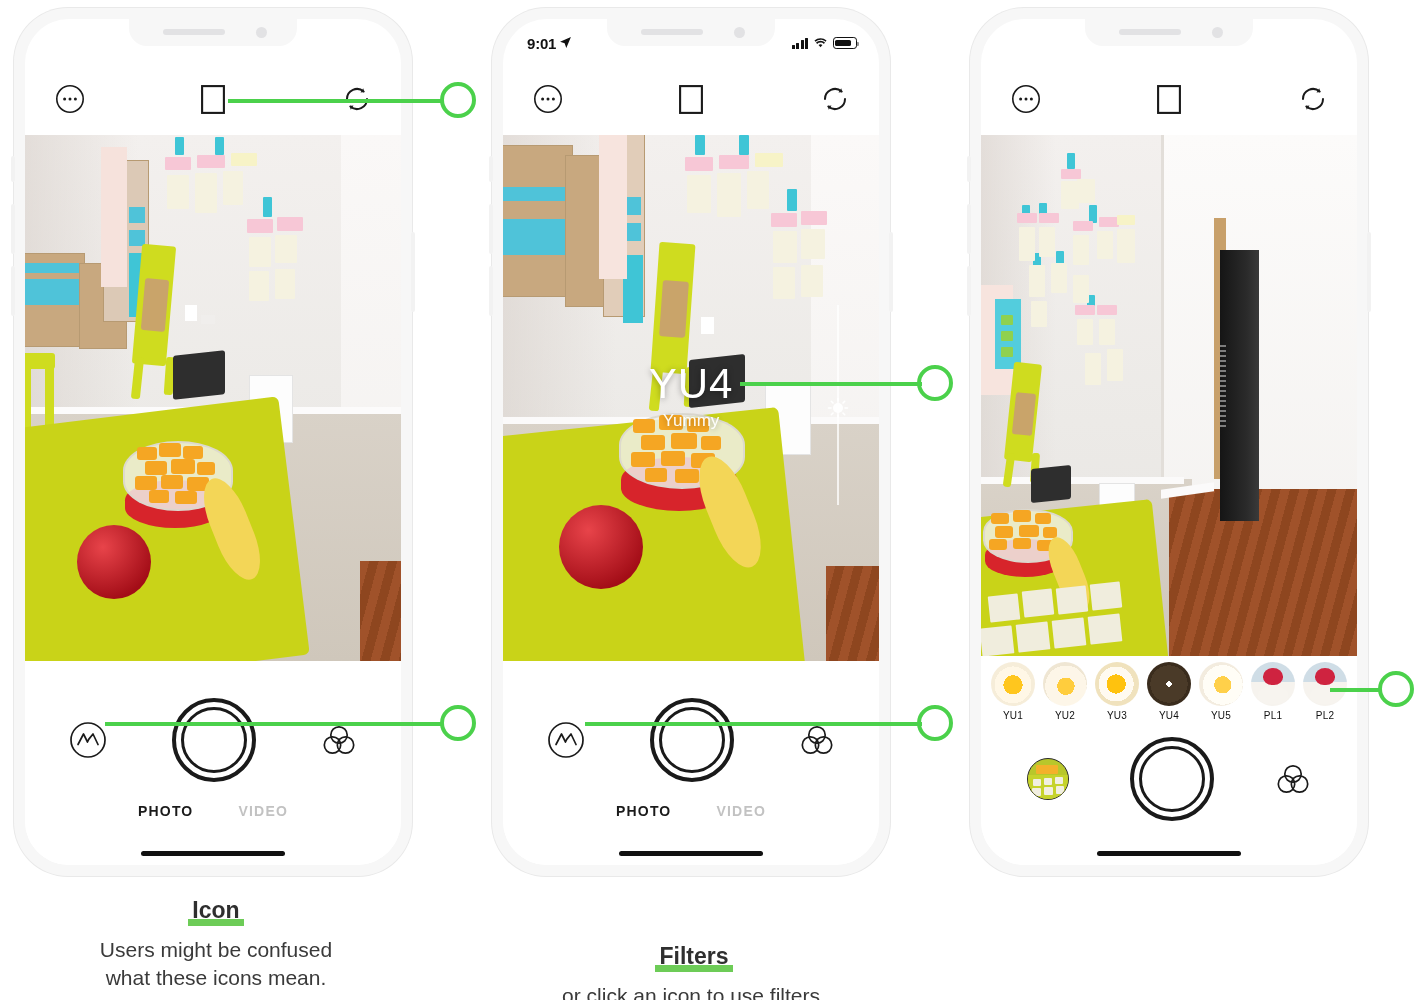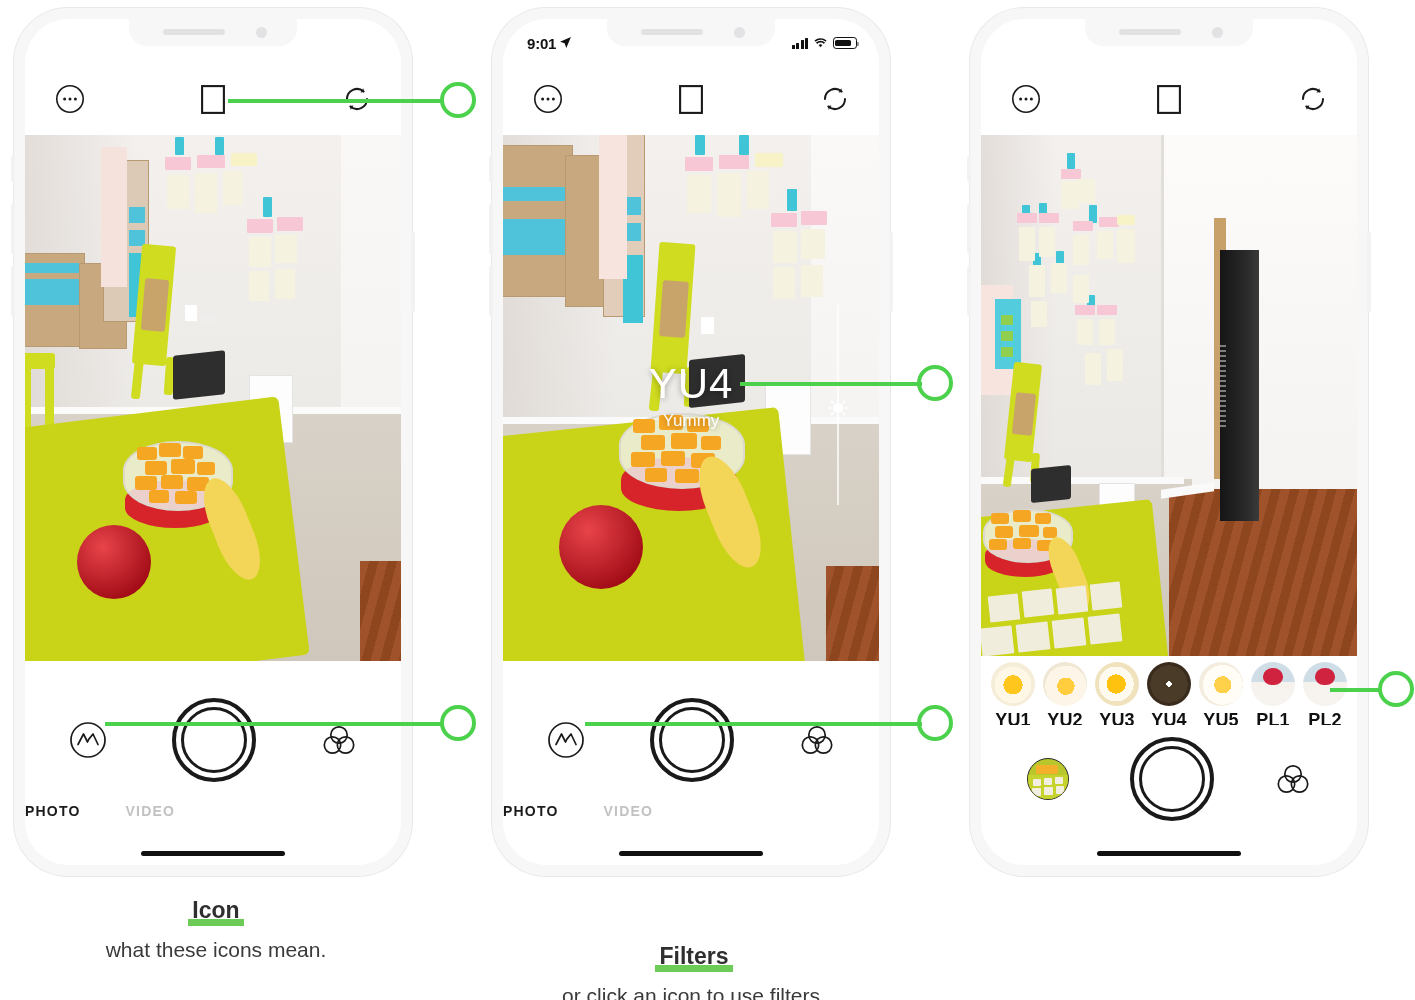--- a/index.html
+++ b/index.html
@@ -156,21 +156,21 @@
   
   .filterstrip{
     position:absolute;left:0;right:0;top:637px;height:76px;
     background:#fff;z-index:4;
     display:flex;align-items:flex-start;
     padding:6px 6px 0 6px;box-sizing:border-box;
     gap:0;
   }
   .fchip{flex:1;display:flex;flex-direction:column;align-items:center;gap:4px;}
   .fthumb{width:44px;height:44px;border-radius:50%;overflow:hidden;position:relative;}
-  .flabel{font-size:18px;color:#111;font-weight:bold;letter-spacing:.2px;}
+  .flabel{font-size:10px;color:#111;font-weight:normal;letter-spacing:.2px;}
 
   .th-yolk{background:radial-gradient(circle at 50% 52%,#ffc61e 0 30%,#fff7e6 30% 58%,#f6edd9 58% 100%);}
   .th-yolk2{background:radial-gradient(circle at 52% 55%,#ffcd3d 0 26%,#fdf6e8 26% 62%,#efe6d3 62% 100%);}
   .th-yolk3{background:radial-gradient(circle at 48% 50%,#ffc20e 0 30%,#fffaf0 30% 55%,#f0e2bd 55% 100%);}
   .th-dark{background:radial-gradient(circle at 50% 50%,#ffffff 0 9%,#4a3a28 9% 60%,#3a2c1d 60% 100%);}
   .th-yolk5{background:radial-gradient(circle at 54% 52%,#ffd04a 0 26%,#fffdf6 26% 60%,#f3ecdf 60% 100%);}
   .th-berry{background:linear-gradient(180deg,#cfdde6 0 45%,#f6f3ee 45% 100%);position:relative;}
   .th-berry:before{content:"";position:absolute;left:50%;top:6px;transform:translateX(-50%);
     width:20px;height:17px;border-radius:50% 50% 45% 45%;background:#cf2340;}
   .th-berry:after{content:"";position:absolute;left:50%;bottom:2px;transform:translateX(-50%);
@@ -188,21 +188,21 @@
     width:84px;height:84px;border-radius:50%;
     border:4px solid #1a1a1a;box-sizing:border-box;
     display:flex;align-items:center;justify-content:center;
     background:#fff;
   }
   .shutter i{
     display:block;width:66px;height:66px;border-radius:50%;
     border:3.5px solid #1a1a1a;box-sizing:border-box;
   }
   .modes{
-    display:flex;justify-content:flex-start;gap:45px;
+    display:flex;justify-content:center;gap:45px;
     padding-bottom:6px;
   }
   .mode{font-size:14px;font-weight:bold;letter-spacing:1.2px;color:#1a1a1a;}
   .mode.inactive{color:#c2c2c2;}
   .homebar{
     width:144px;height:5.5px;border-radius:3px;background:#111;
     margin:26px auto 9px auto;
   }
   .homebar.slim{margin:18px auto 9px auto;}
   .thumbpreview{
@@ -767,20 +767,21 @@
 
   <div class="anno-line" style="left:1330px;top:688px;width:52px;"></div>
   <div class="anno-circle" style="left:1378px;top:671px;"></div>
 
   <div class="caption" style="left:0px;top:898px;width:432px;">
     <div class="cap-title">
       <span class="ul"></span>
       <span class="txt">Icon</span>
     </div>
     <div class="cap-body">
+      <div>Users might be confused</div>
       <div>what these icons mean.</div>
     </div>
   </div>
 
   <div class="caption" style="left:478px;top:944px;width:432px;text-decoration:underline;">
     <div class="cap-title">
       <span class="ul"></span>
       <span class="txt">Filters</span>
     </div>
     <div class="cap-body">

